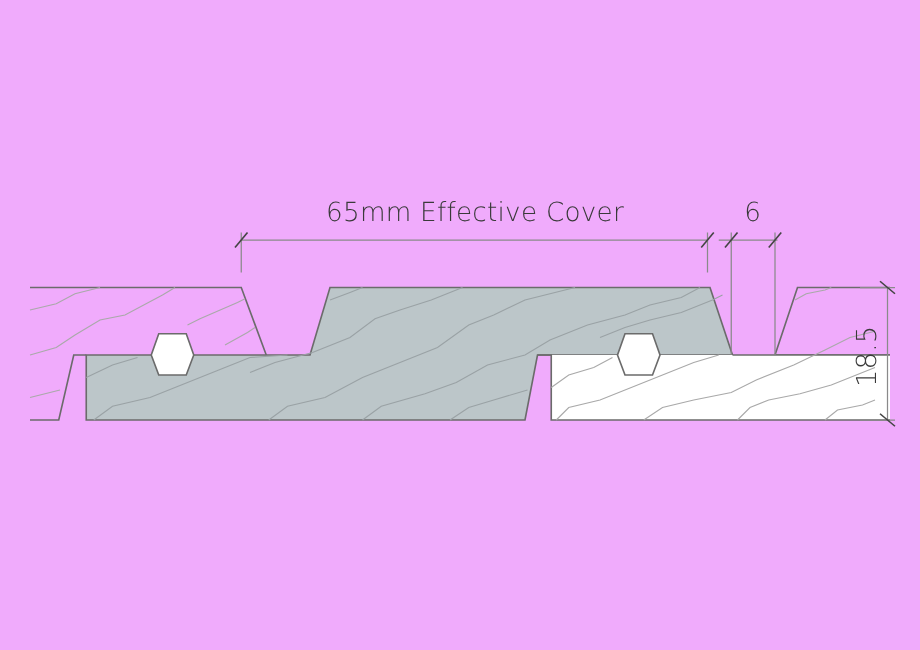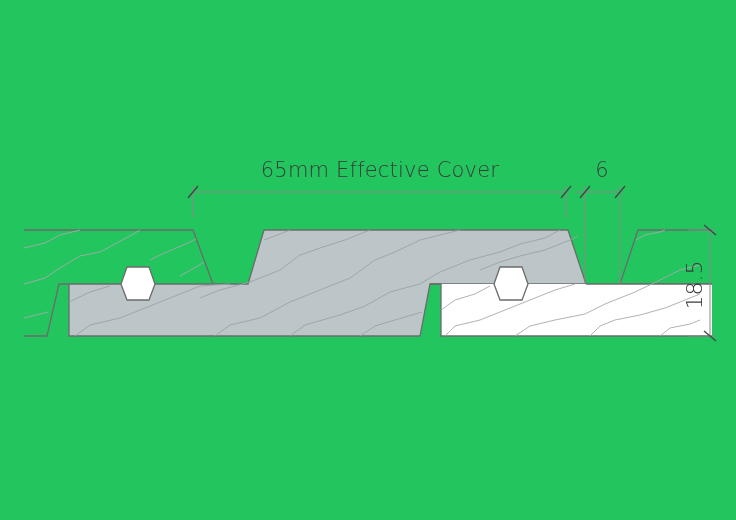--- a/index.html
+++ b/index.html
@@ -1,16 +1,16 @@
 <!DOCTYPE html>
 <html><head>
 <meta charset="utf-8">
 <style>
   html,body{margin:0;padding:0;background:#fff;}
-  #stage{position:relative;width:736px;height:520px;overflow:hidden;background:#22c55e;}
+  #stage{position:relative;width:736px;height:520px;overflow:hidden;background:#f0abfc;}
   svg{position:absolute;left:0;top:0;}
   .lbl{position:absolute;font-family:"DejaVu Sans","Liberation Sans",sans-serif;color:#3a3a3a;font-weight:300;}
   #cover-label{left:190px;top:158px;width:380px;text-align:center;font-size:21px;letter-spacing:0.2px;}
   #gap-label{left:590px;top:158px;width:24px;text-align:center;font-size:21px;}
   #thick-label{left:672px;top:270px;width:50px;height:30px;font-size:22px;transform:rotate(-90deg);transform-origin:center;text-align:center;}
 </style>
 </head>
 <body>
 
 <div id="stage">

